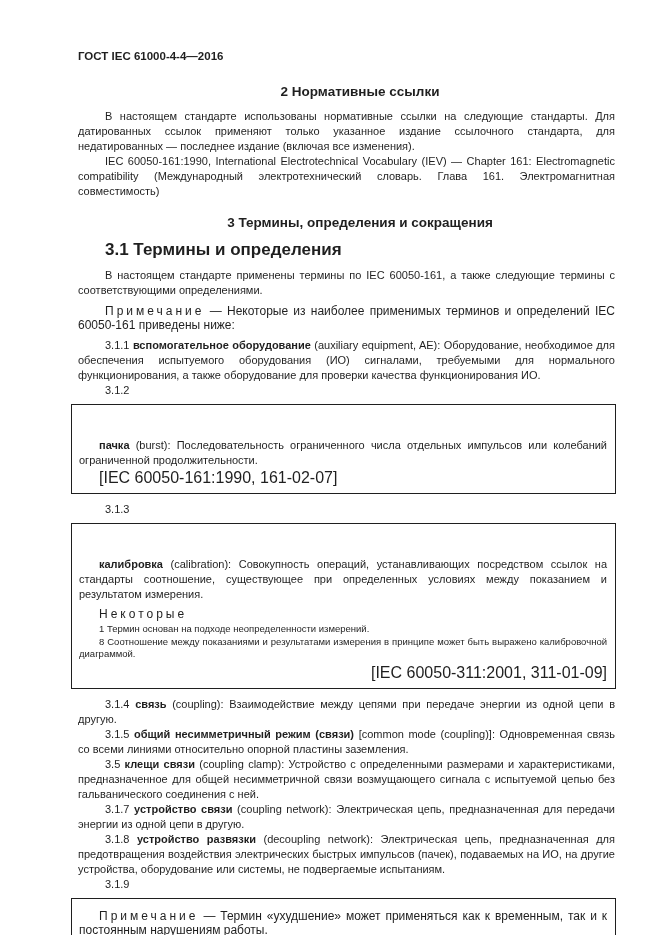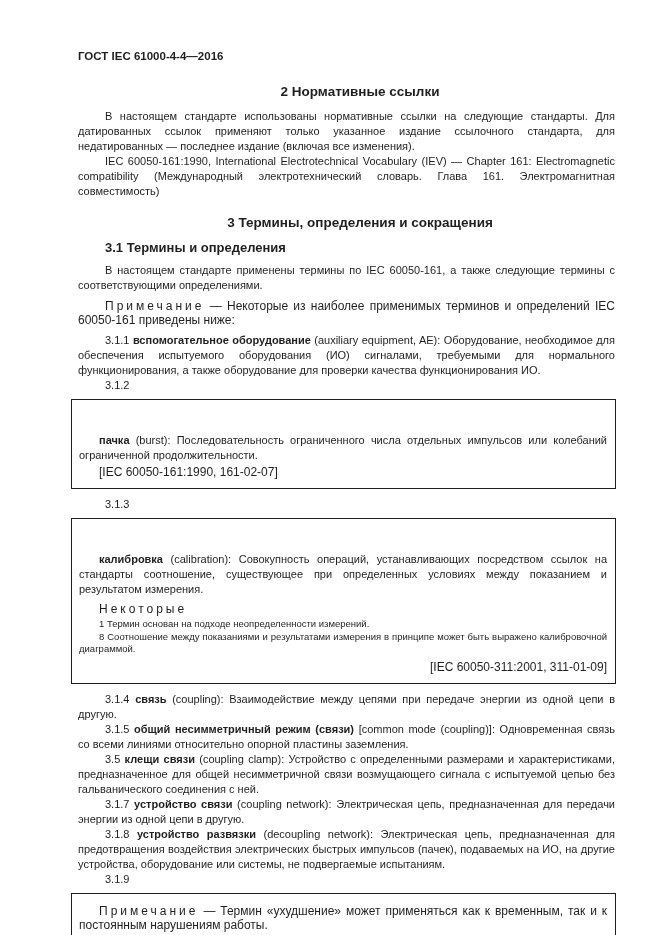--- a/index.html
+++ b/index.html
@@ -19,21 +19,21 @@
     margin:0 0 22px 0;
   }
   h1.sec {
     font-size:13.5px;
     font-weight:bold;
     margin:16px 0 10px 0;
     padding-left:27px;
     text-align:center;
   }
   h2.sub {
-    font-size:13px;
+    font-size:17px;
     font-weight:bold;
     margin:10px 0 8px 0;
     padding-left:27px;
   }
   p.para {
     font-size:11px;
     line-height:15px;
     text-align:justify;
     text-indent:27px;
     margin:0;
@@ -47,21 +47,21 @@
   }
   .spaced { letter-spacing:3px; }
   b.term-b { font-weight:bold; }
   .defbox {
     border:1.5px solid #1f1f1f;
     margin:6px -1px 8px -7px;
     padding:5px 8px 8px 7px;
   }
   .defbox p.para { text-indent:20px;margin-top:28px; }
   .defbox p.ref {
-    font-size:12px;
+    font-size:16px;
     line-height:15px;
     margin:2px 0 0 0;
     padding-left:20px;
     text-indent:0;
   }
   .defbox p.note { margin:5px 0 2px 0; text-indent:20px; }
   .defbox p.note-item {
     font-size:9.5px; line-height:12.5px; text-align:justify;
     text-indent:20px; margin:0;
   }

